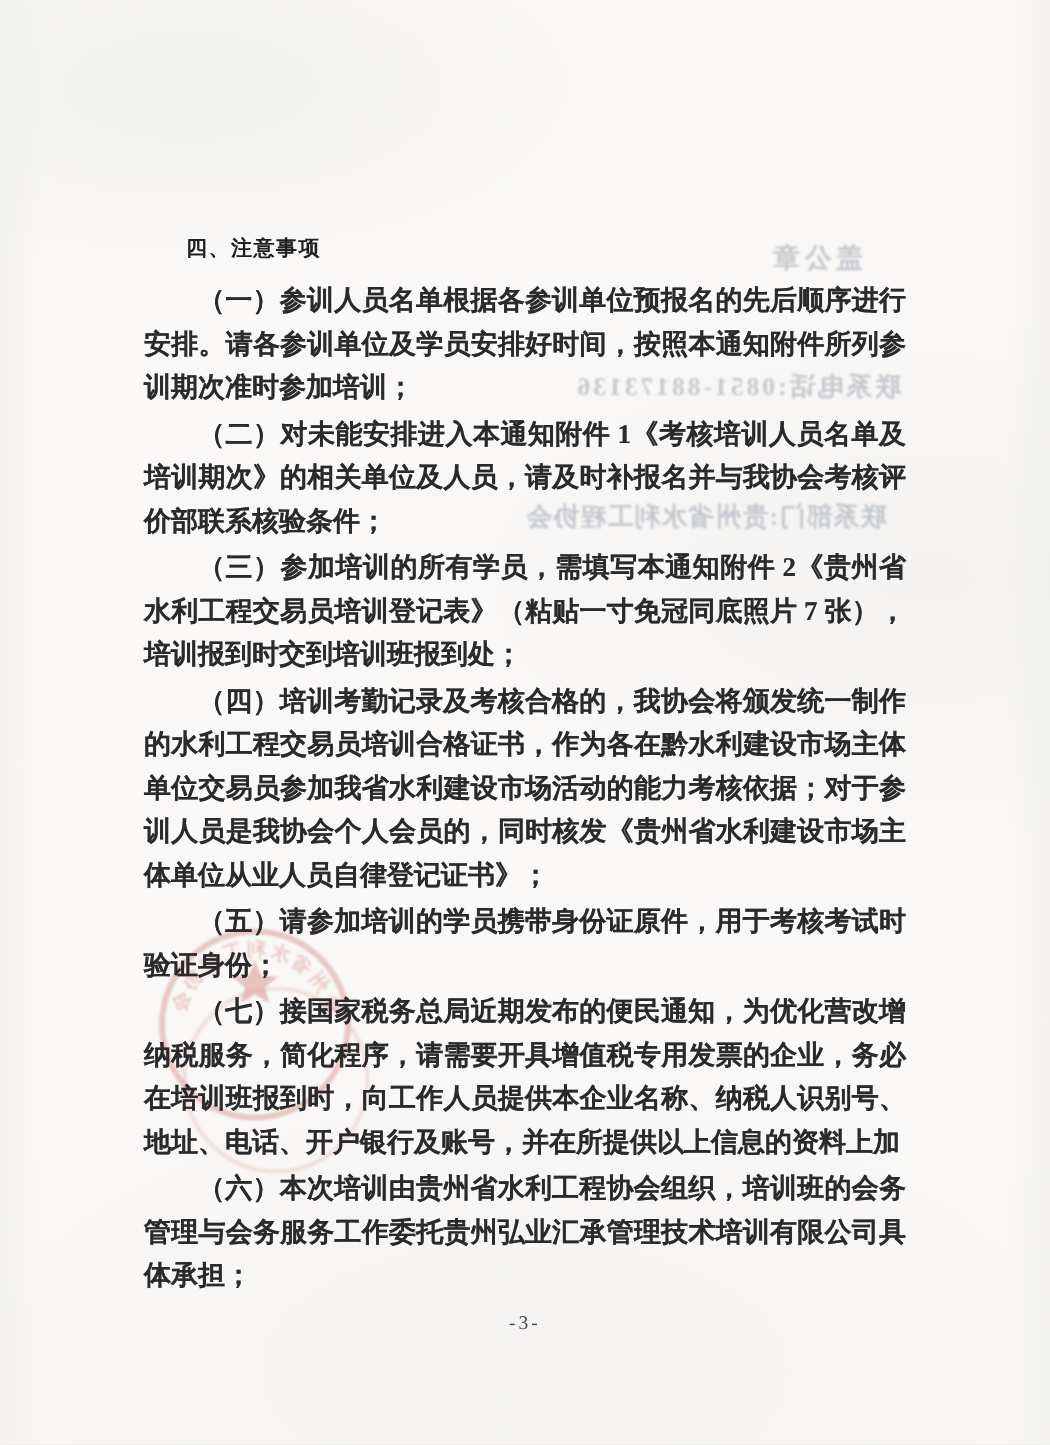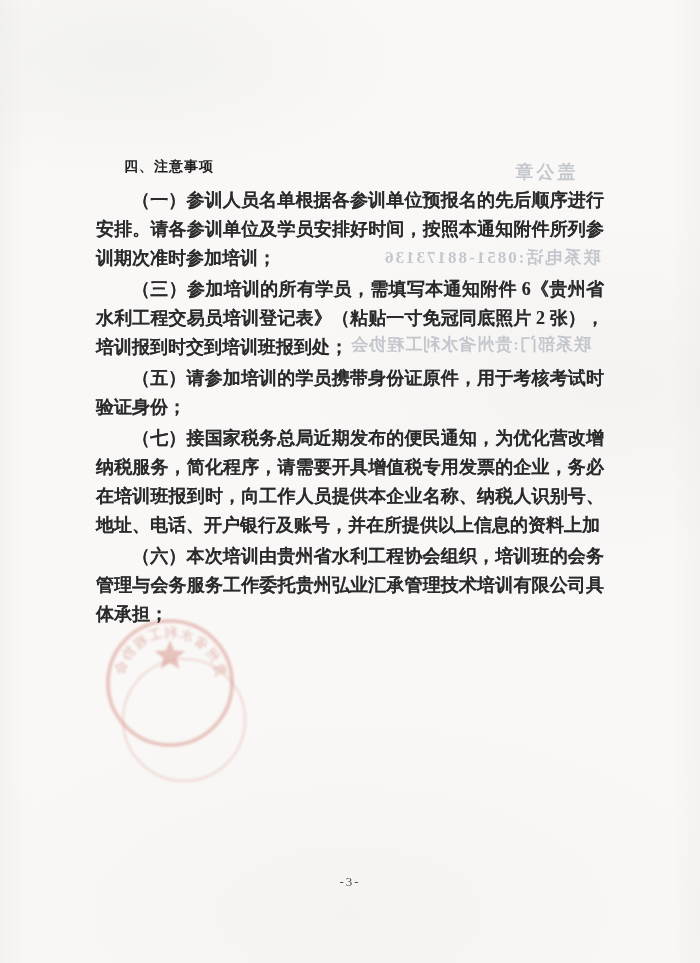--- a/index.html
+++ b/index.html
@@ -101,21 +101,23 @@
     <circle cx="92" cy="134" r="61" fill="none" stroke="#c3574b" stroke-width="3" opacity="0.25"></circle>
     <polygon points="106,54 110.1,64.3 121.2,65.1 112.7,72.2 115.4,82.9 106,77 96.6,82.9 99.3,72.2 90.8,65.1 101.9,64.3" fill="#c3574b" opacity="0.6"></polygon>
     <text font-size="13" fill="#c3574b" opacity="0.5" letter-spacing="2" font-weight="bold">
       <textPath href="#sealArc" startOffset="50%" text-anchor="middle">贵州省水利工程协会</textPath>
     </text>
   </svg>
 
   <div class="content">
     <div class="heading">四、注意事项</div>
     <p>（一）参训人员名单根据各参训单位预报名的先后顺序进行安排。请各参训单位及学员安排好时间，按照本通知附件所列参训期次准时参加培训；</p>
-    <p>（三）参加培训的所有学员，需填写本通知附件 6《贵州省水利工程交易员培训登记表》（粘贴一寸免冠同底照片 2 张），培训报到时交到培训班报到处；</p>
+    <p>（二）对未能安排进入本通知附件 1《考核培训人员名单及培训期次》的相关单位及人员，请及时补报名并与我协会考核评价部联系核验条件；</p>
+    <p>（三）参加培训的所有学员，需填写本通知附件 2《贵州省水利工程交易员培训登记表》（粘贴一寸免冠同底照片 7 张），培训报到时交到培训班报到处；</p>
+    <p>（四）培训考勤记录及考核合格的，我协会将颁发统一制作的水利工程交易员培训合格证书，作为各在黔水利建设市场主体单位交易员参加我省水利建设市场活动的能力考核依据；对于参训人员是我协会个人会员的，同时核发《贵州省水利建设市场主体单位从业人员自律登记证书》；</p>
     <p>（五）请参加培训的学员携带身份证原件，用于考核考试时验证身份；</p>
     <p>（七）接国家税务总局近期发布的便民通知，为优化营改增纳税服务，简化程序，请需要开具增值税专用发票的企业，务必在培训班报到时，向工作人员提供本企业名称、纳税人识别号、地址、电话、开户银行及账号，并在所提供以上信息的资料上加</p>
     <p>（六）本次培训由贵州省水利工程协会组织，培训班的会务管理与会务服务工作委托贵州弘业汇承管理技术培训有限公司具体承担；</p>
   </div>
 
   <div class="pagenum">-3-</div>
 
 </div>
 
 </body></html>

